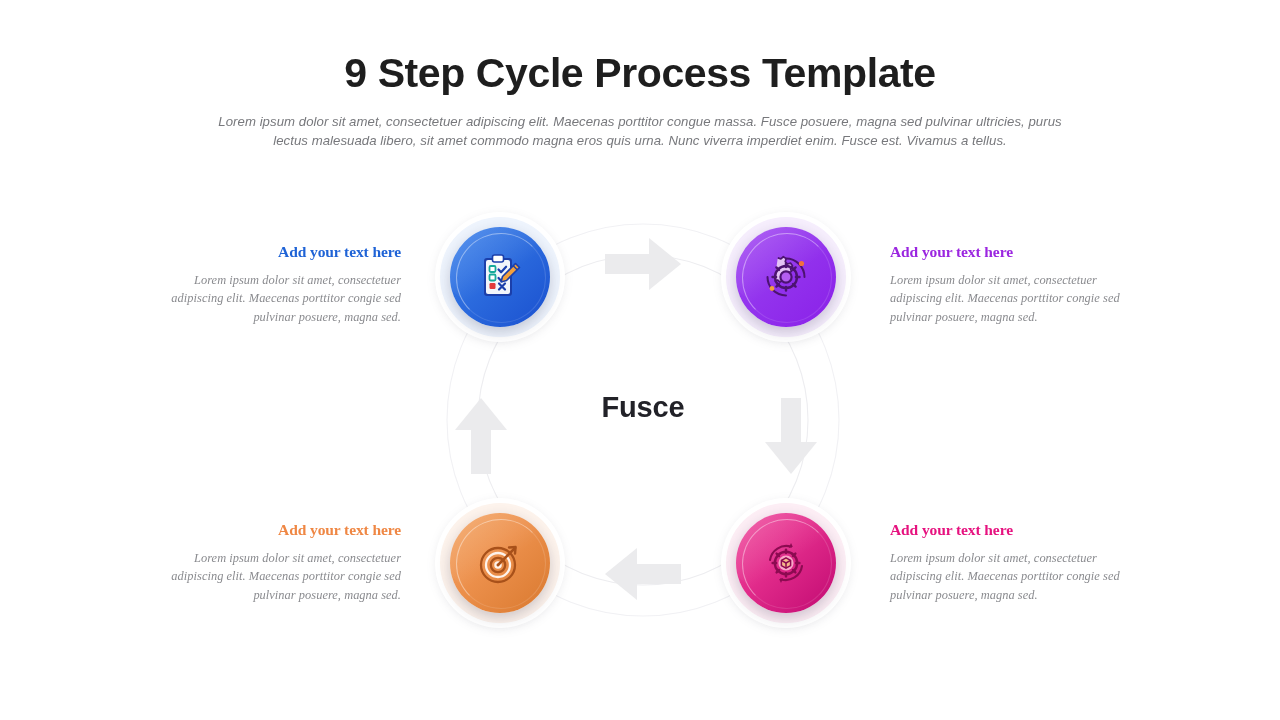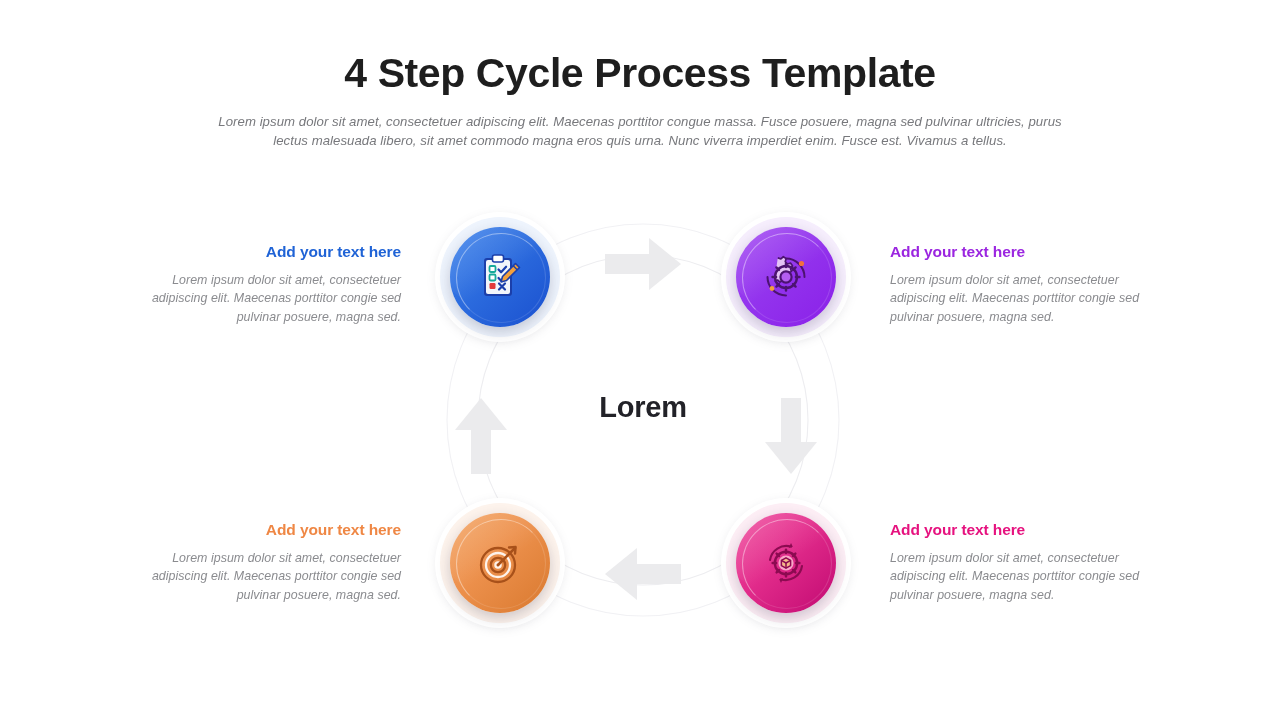--- a/index.html
+++ b/index.html
@@ -163,20 +163,21 @@
   .arrow svg { display: block; }
   .arrow-top    { left: 192px; top: 48px;  }
   .arrow-right  { left: 352px; top: 208px; }
   .arrow-bottom { left: 192px; top: 358px; }
   .arrow-left   { left: 42px;  top: 208px; }
 
   
   .txt {
     position: absolute;
     width: 253px;
+    font-family: Liberation Serif, serif;
   }
   .txt .head {
     font-size: 15.5px;
     font-weight: bold;
     line-height: 1.2;
     margin-bottom: 9px;
     letter-spacing: -0.1px;
   }
   .txt .body {
     font-size: 12.4px;
@@ -196,21 +197,21 @@
   .c-blue   { color: #1f63d6; }
   .c-purple { color: #9b26e0; }
   .c-pink   { color: #e6127f; }
   .c-orange { color: #ef8744; }
 </style>
 </head>
 <body>
 
 <div class="slide">
 
-  <div class="title">4 Step Cycle Process Template</div>
+  <div class="title">9 Step Cycle Process Template</div>
   <div class="subtitle">Lorem ipsum dolor sit amet, consectetuer adipiscing elit. Maecenas porttitor congue massa. Fusce posuere, magna sed pulvinar ultricies, purus lectus malesuada libero, sit amet commodo magna eros quis urna. Nunc viverra imperdiet enim. Fusce est. Vivamus a tellus.</div>
 
   <div class="stage">
 
     <svg class="ring-svg" viewBox="0 0 460 460" aria-hidden="true">
       <circle cx="230" cy="230" r="165" fill="none" stroke="#ededf0" stroke-width="1.1"></circle>
       <circle cx="230" cy="230" r="196" fill="none" stroke="#f1f1f4" stroke-width="1.1"></circle>
     </svg>
 
     <div class="arrow arrow-top">
@@ -329,21 +330,21 @@
           <circle cx="24" cy="28" r="12" fill="none" stroke="#fdf3ec" stroke-width="2.3"></circle>
           <circle cx="24" cy="28" r="7.2" fill="none" stroke="#a8511a" stroke-width="2.3"></circle>
           <circle cx="24" cy="28" r="2.6" fill="none" stroke="#fdf3ec" stroke-width="2.3"></circle>
           <path d="M24 28 L41 11" stroke="#a8511a" stroke-width="2.6" stroke-linecap="round"></path>
           <path d="M35 10.5 L41.6 10 L41 16.6" fill="none" stroke="#a8511a" stroke-width="2.4" stroke-linecap="round" stroke-linejoin="round"></path>
         </svg>
       </div>
     </div>
 
     <div class="center-label">
-      <div>Lorem</div>
+      <div>Fusce</div>
     </div>
   </div>
 
   <div class="txt txt-left txt-tl">
     <div class="head c-blue">Add your text here</div>
     <div class="body">Lorem ipsum dolor sit amet, consectetuer adipiscing elit. Maecenas porttitor congie sed pulvinar posuere, magna sed.</div>
   </div>
 
   <div class="txt txt-right txt-tr">
     <div class="head c-purple">Add your text here</div>

